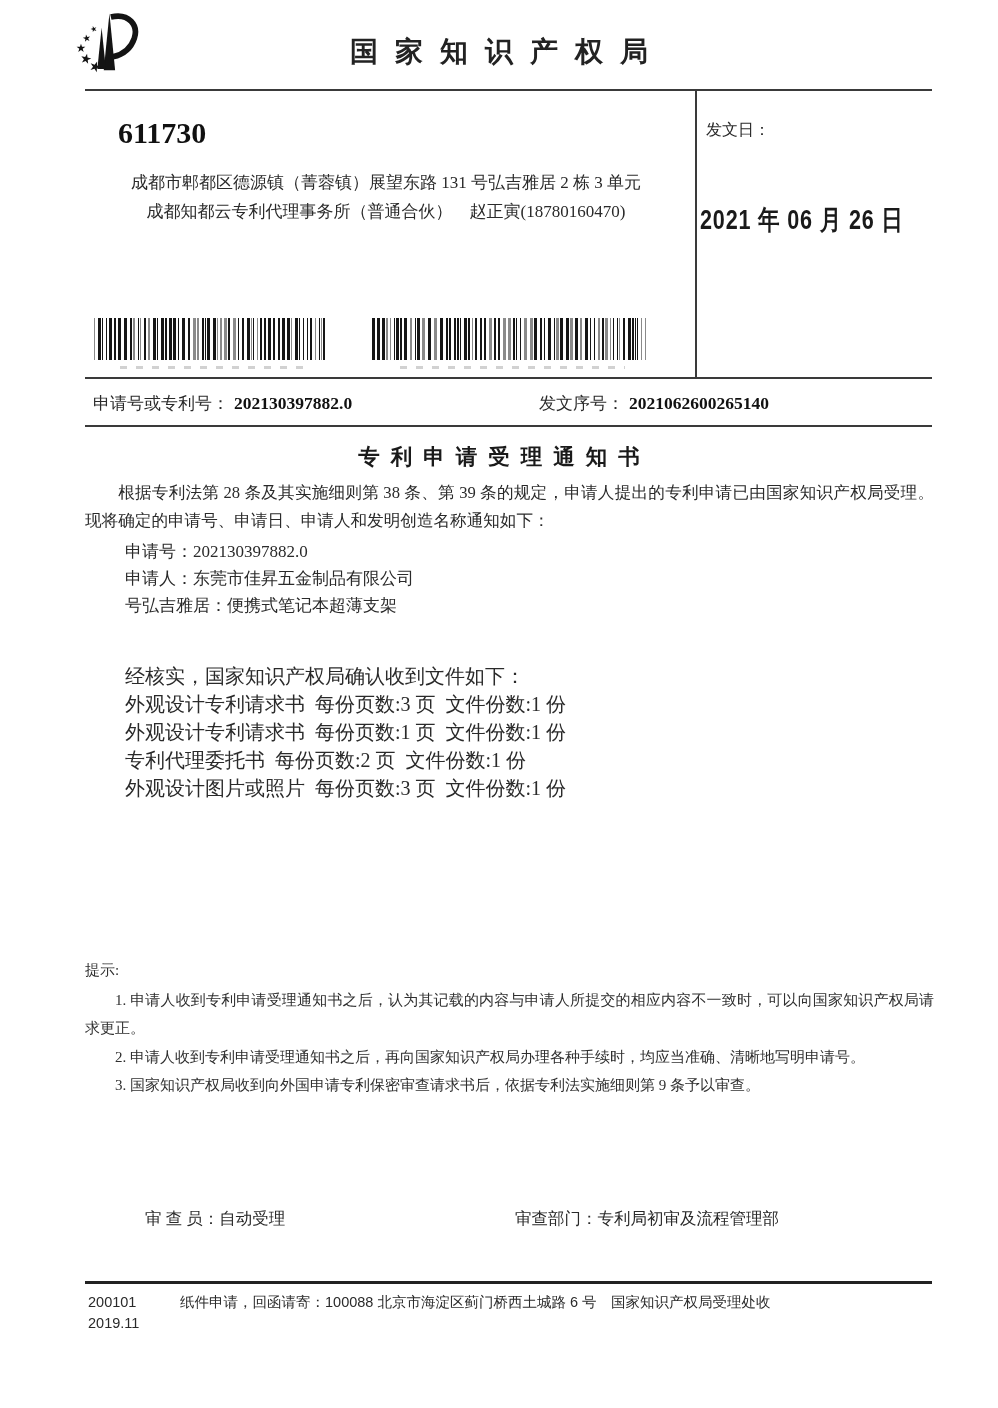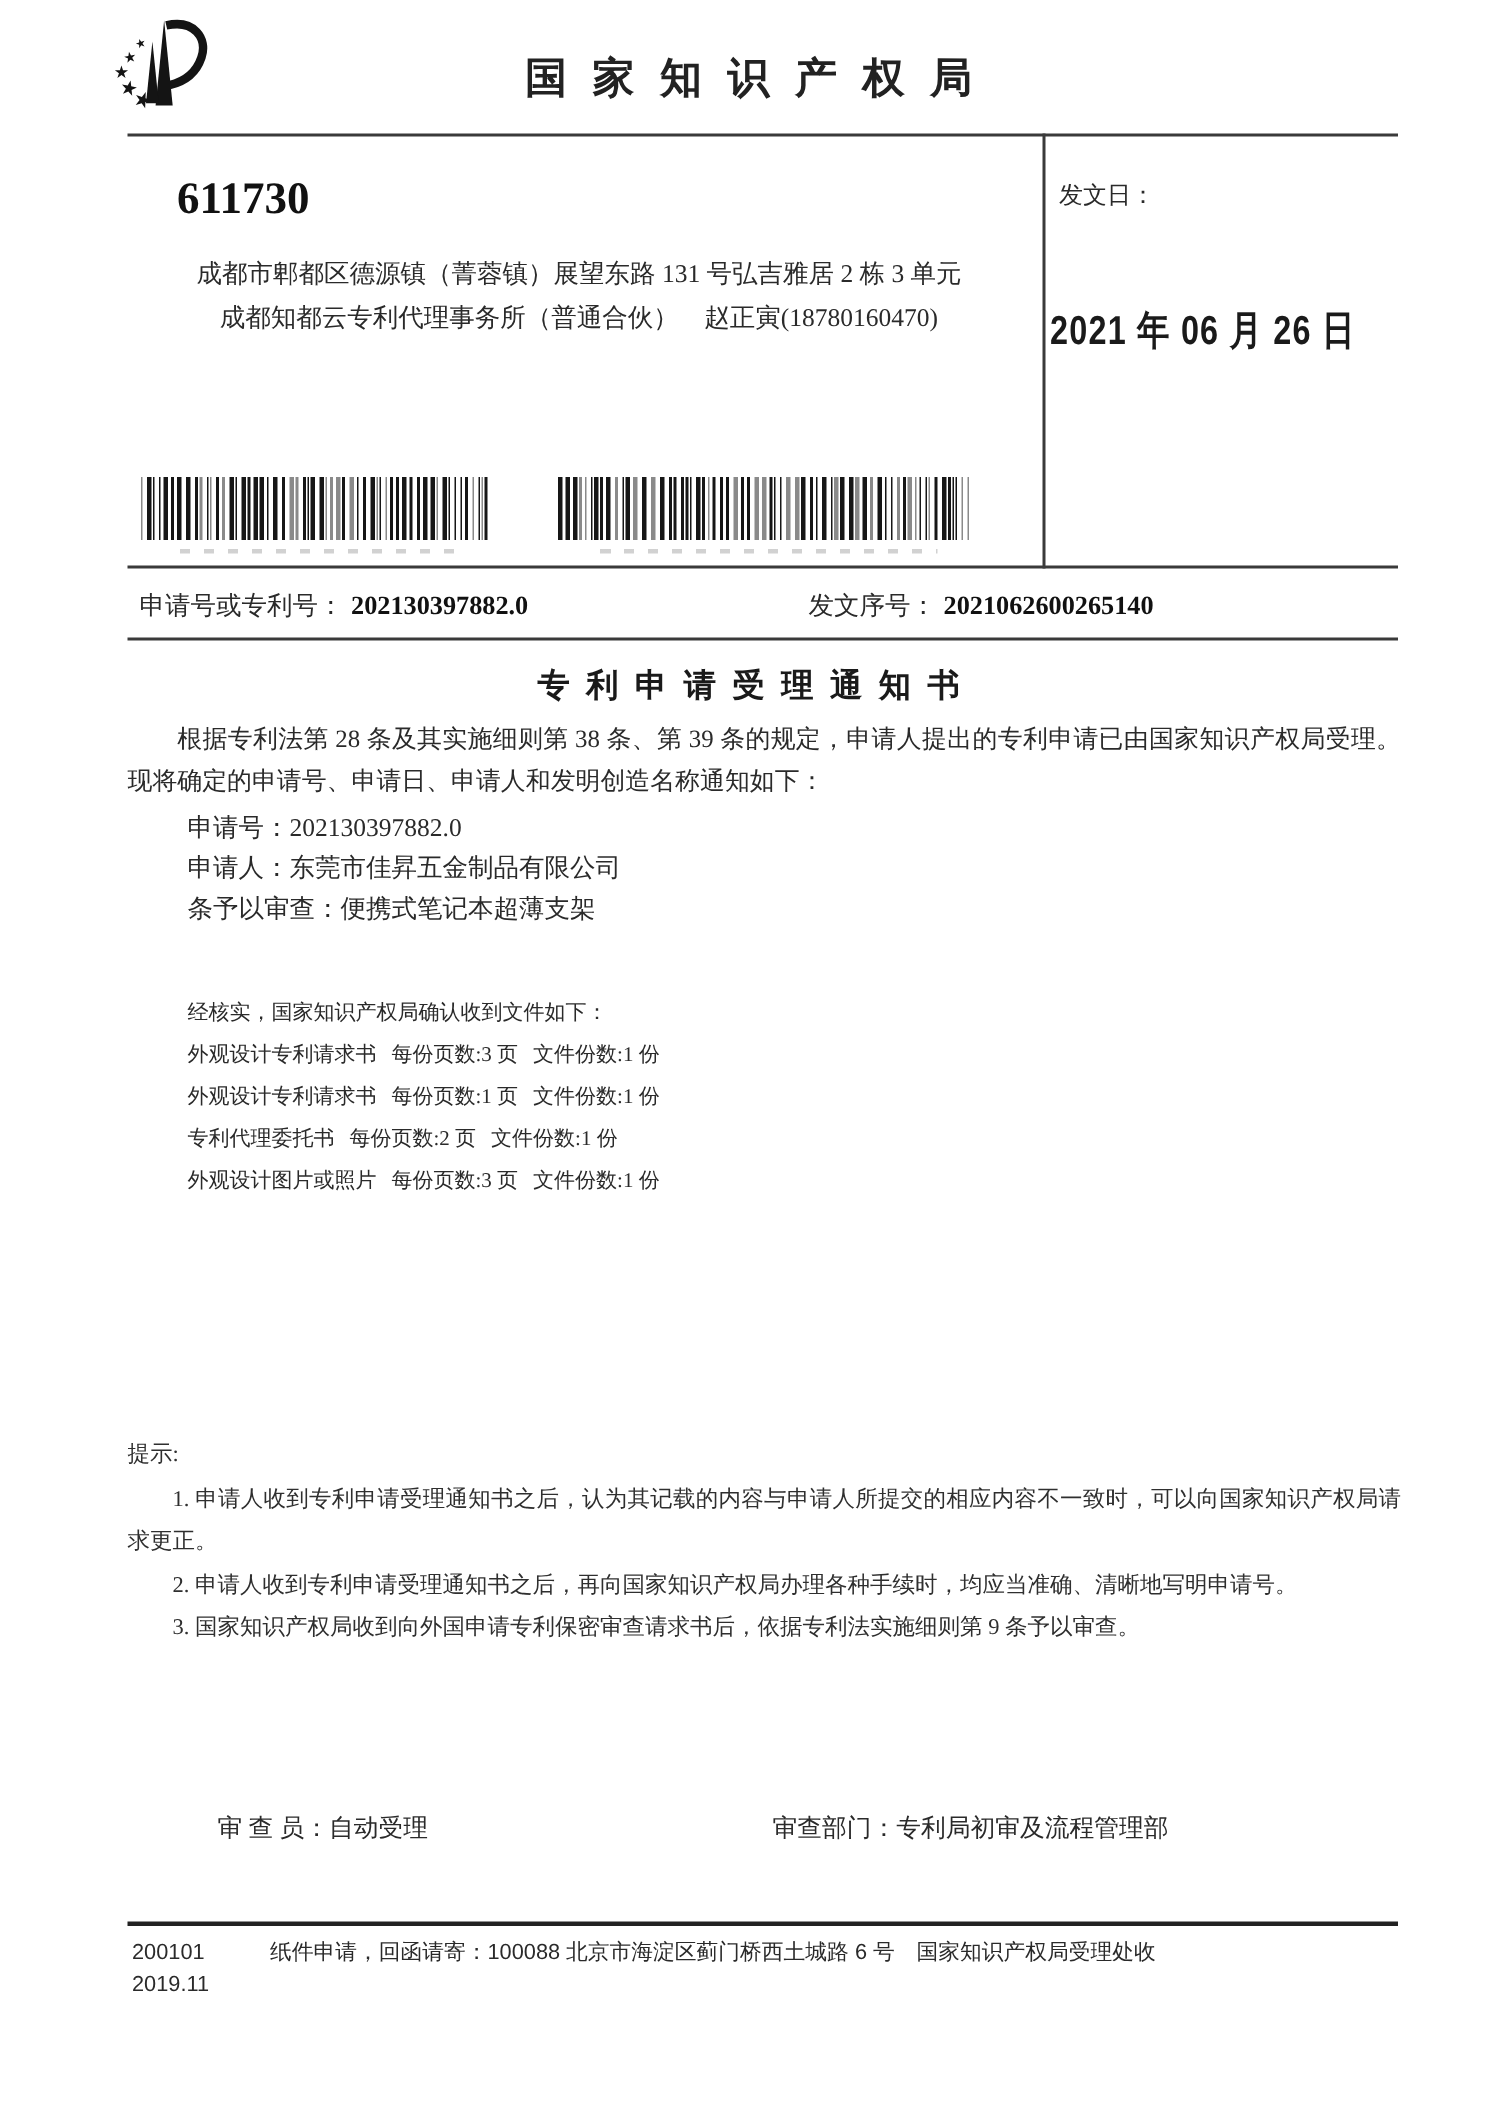--- a/index.html
+++ b/index.html
@@ -45,21 +45,21 @@
   .doc-title{
     position:absolute;top:442px;left:0;width:100%;text-align:center;
     font-size:21.5px;font-weight:bold;letter-spacing:11px;padding-left:11px;
     box-sizing:border-box;color:#1a1a1a;
   }
   .intro{
     position:absolute;left:85px;top:479px;width:849px;
     font-size:16.6px;line-height:27.5px;text-indent:2em;text-align:justify;color:#2a2a2a;
   }
   .fields{position:absolute;left:125px;top:538px;font-size:17px;line-height:27px;color:#2a2a2a;}
-  .received{position:absolute;left:125px;top:662px;font-size:14px;line-height:28px;color:#2a2a2a;}
+  .received{position:absolute;left:125px;top:662px;font-size:20px;line-height:28px;color:#2a2a2a;}
   .received .seg{margin-right:10px;}
   .received .seg:last-child{margin-right:0;}
   
   .tips{position:absolute;left:85px;top:956px;width:849px;font-size:15px;line-height:28.5px;color:#2f2f2f;}
   .tips .tip{text-indent:2em;text-align:justify;margin:0;}
   .tips .tips-heading{text-indent:0;margin:0 0 1px 0;}
   
   .sig{font-size:16.5px;color:#2a2a2a;white-space:nowrap;}
   
   .footer-col-left{position:absolute;left:88px;top:1292px;font-size:14.5px;line-height:21px;color:#2a2a2a;}
@@ -235,21 +235,21 @@
     <span class="numrow-label">发文序号：</span><span class="numrow-value">2021062600265140</span>
   </div>
   <div class="rule" style="left:85px;top:425px;width:847px;height:2px;"></div>
 
   <div class="doc-title">专利申请受理通知书</div>
   <div class="intro">根据专利法第 28 条及其实施细则第 38 条、第 39 条的规定，申请人提出的专利申请已由国家知识产权局受理。现将确定的申请号、申请日、申请人和发明创造名称通知如下：</div>
 
   <div class="fields">
     <div><span>申请号：</span><span>202130397882.0</span></div>
     <div><span>申请人：</span><span>东莞市佳昇五金制品有限公司</span></div>
-    <div><span>条予以审查：</span><span>便携式笔记本超薄支架</span></div>
+    <div><span>号弘吉雅居：</span><span>便携式笔记本超薄支架</span></div>
   </div>
 
   <div class="received">
     <div>经核实，国家知识产权局确认收到文件如下：</div>
     <div><span class="seg">外观设计专利请求书</span><span class="seg">每份页数:3 页</span><span class="seg">文件份数:1 份</span></div>
     <div><span class="seg">外观设计专利请求书</span><span class="seg">每份页数:1 页</span><span class="seg">文件份数:1 份</span></div>
     <div><span class="seg">专利代理委托书</span><span class="seg">每份页数:2 页</span><span class="seg">文件份数:1 份</span></div>
     <div><span class="seg">外观设计图片或照片</span><span class="seg">每份页数:3 页</span><span class="seg">文件份数:1 份</span></div>
   </div>
 

